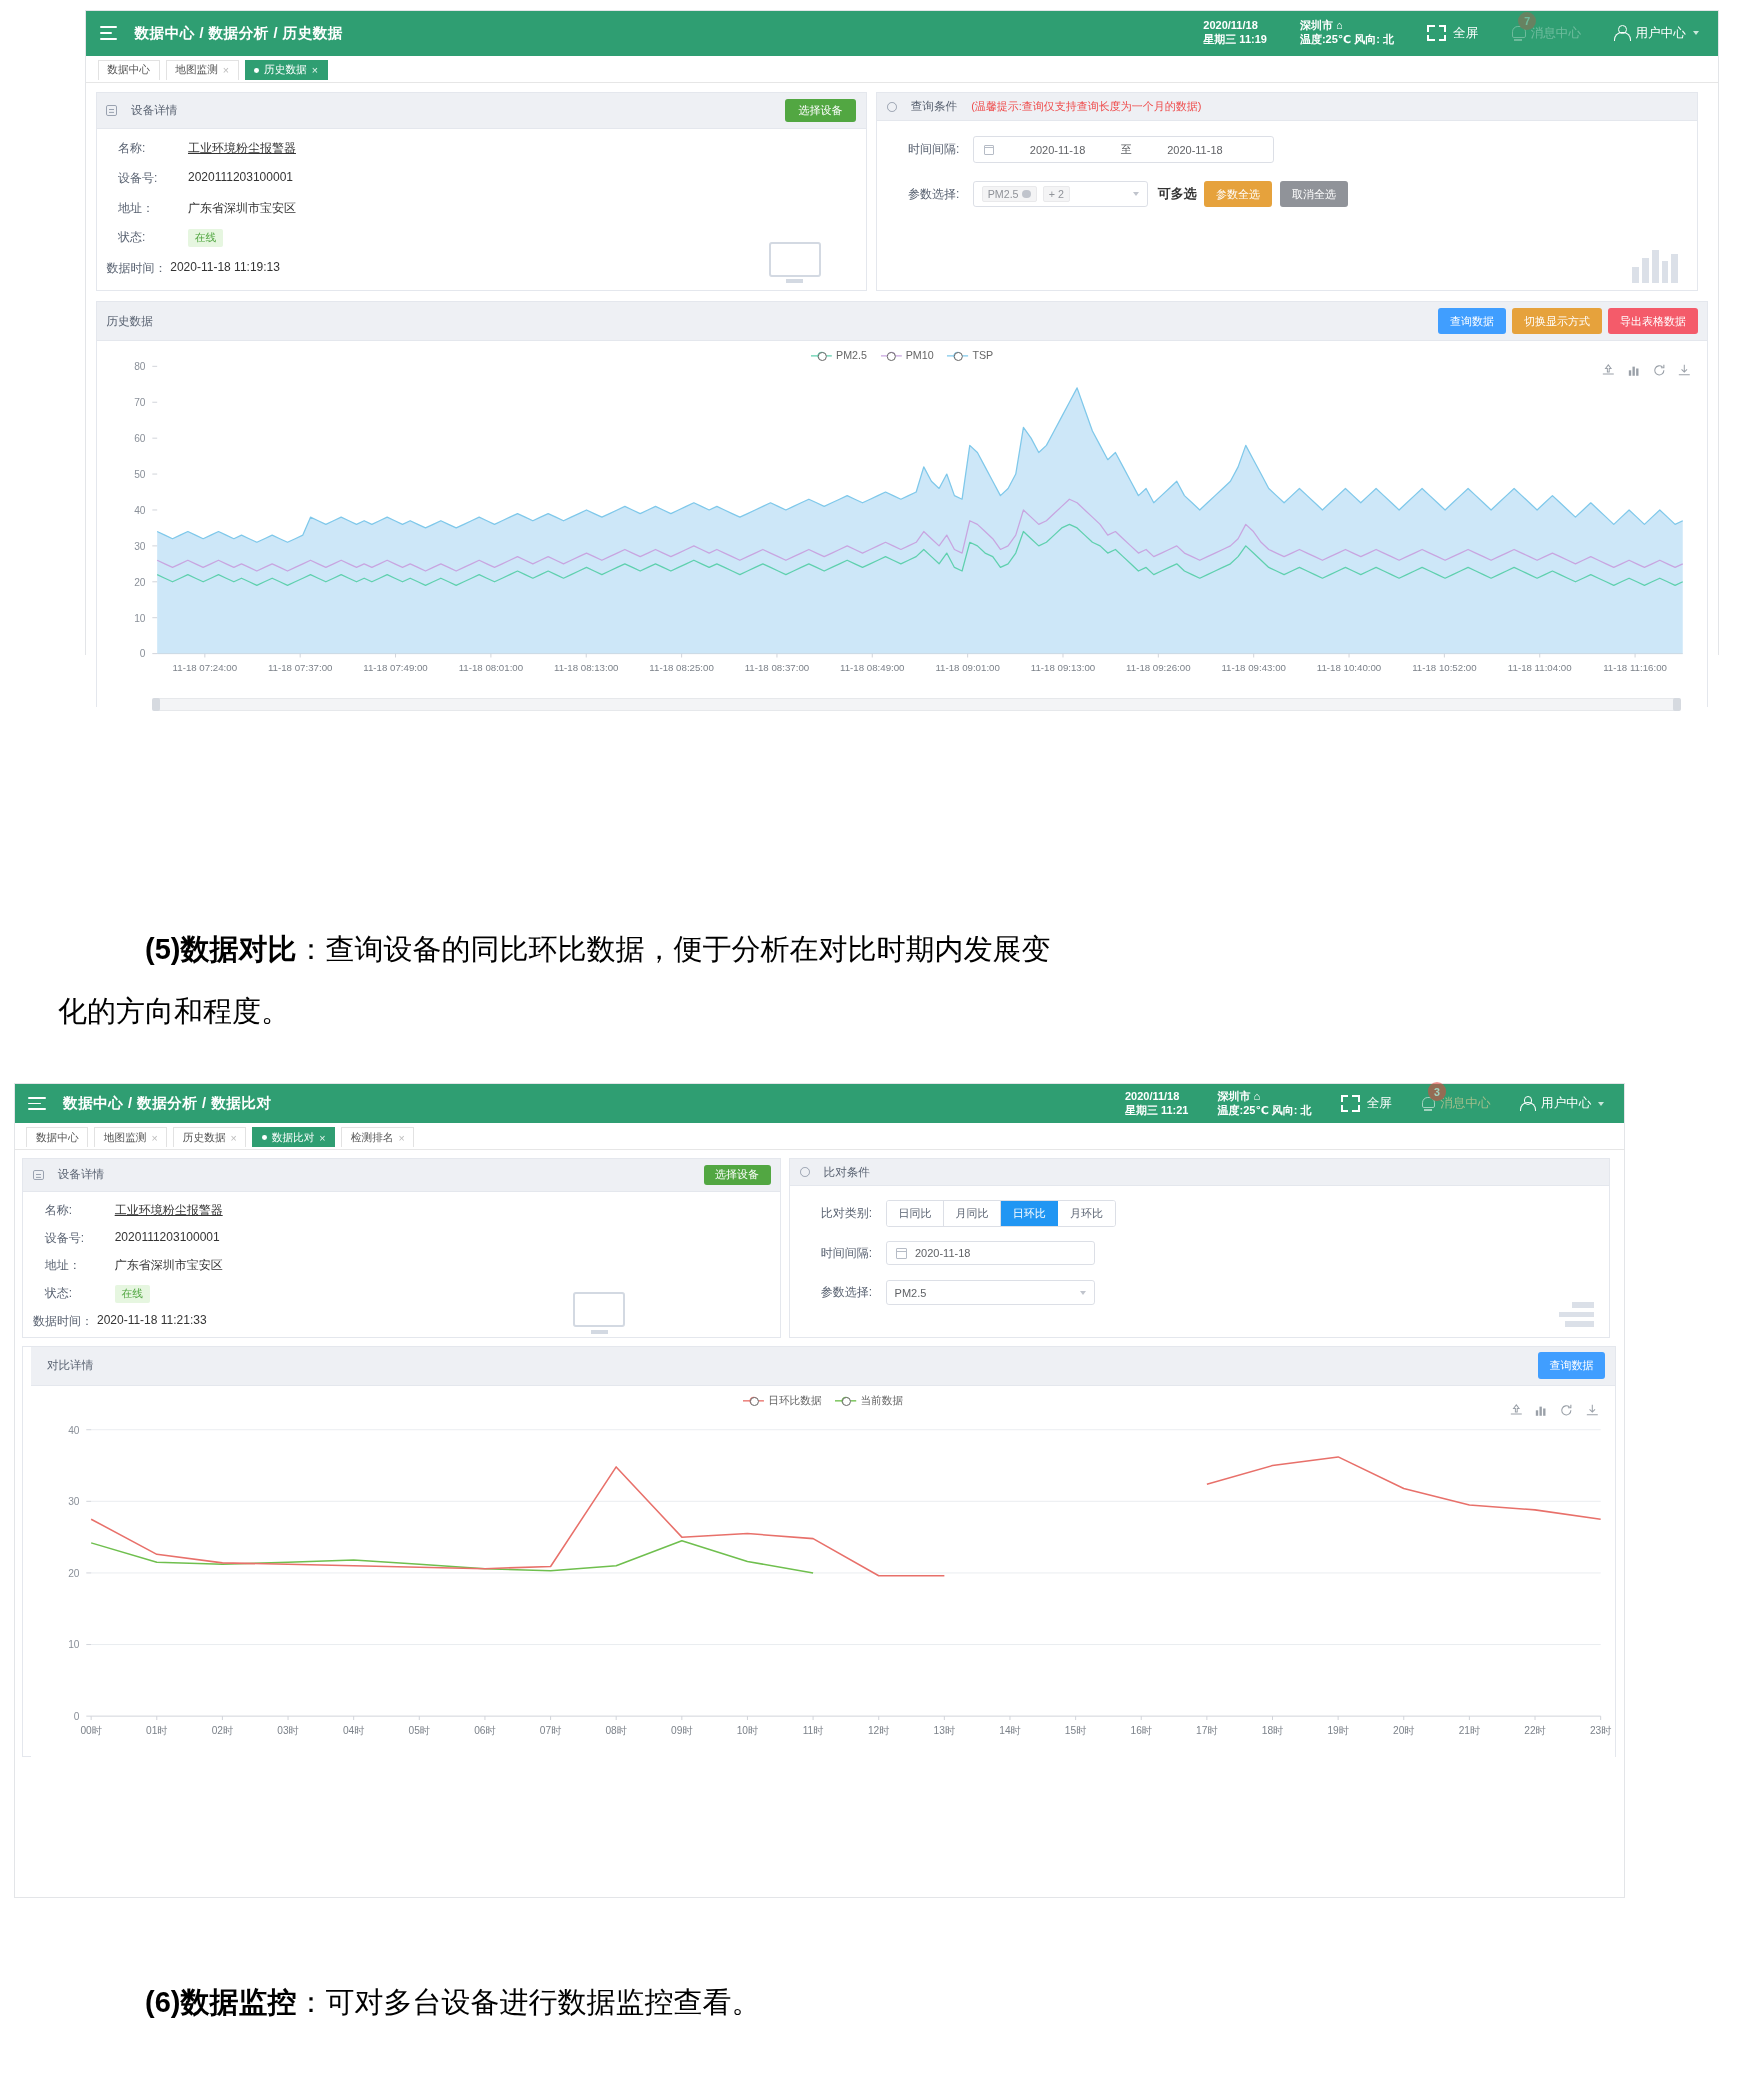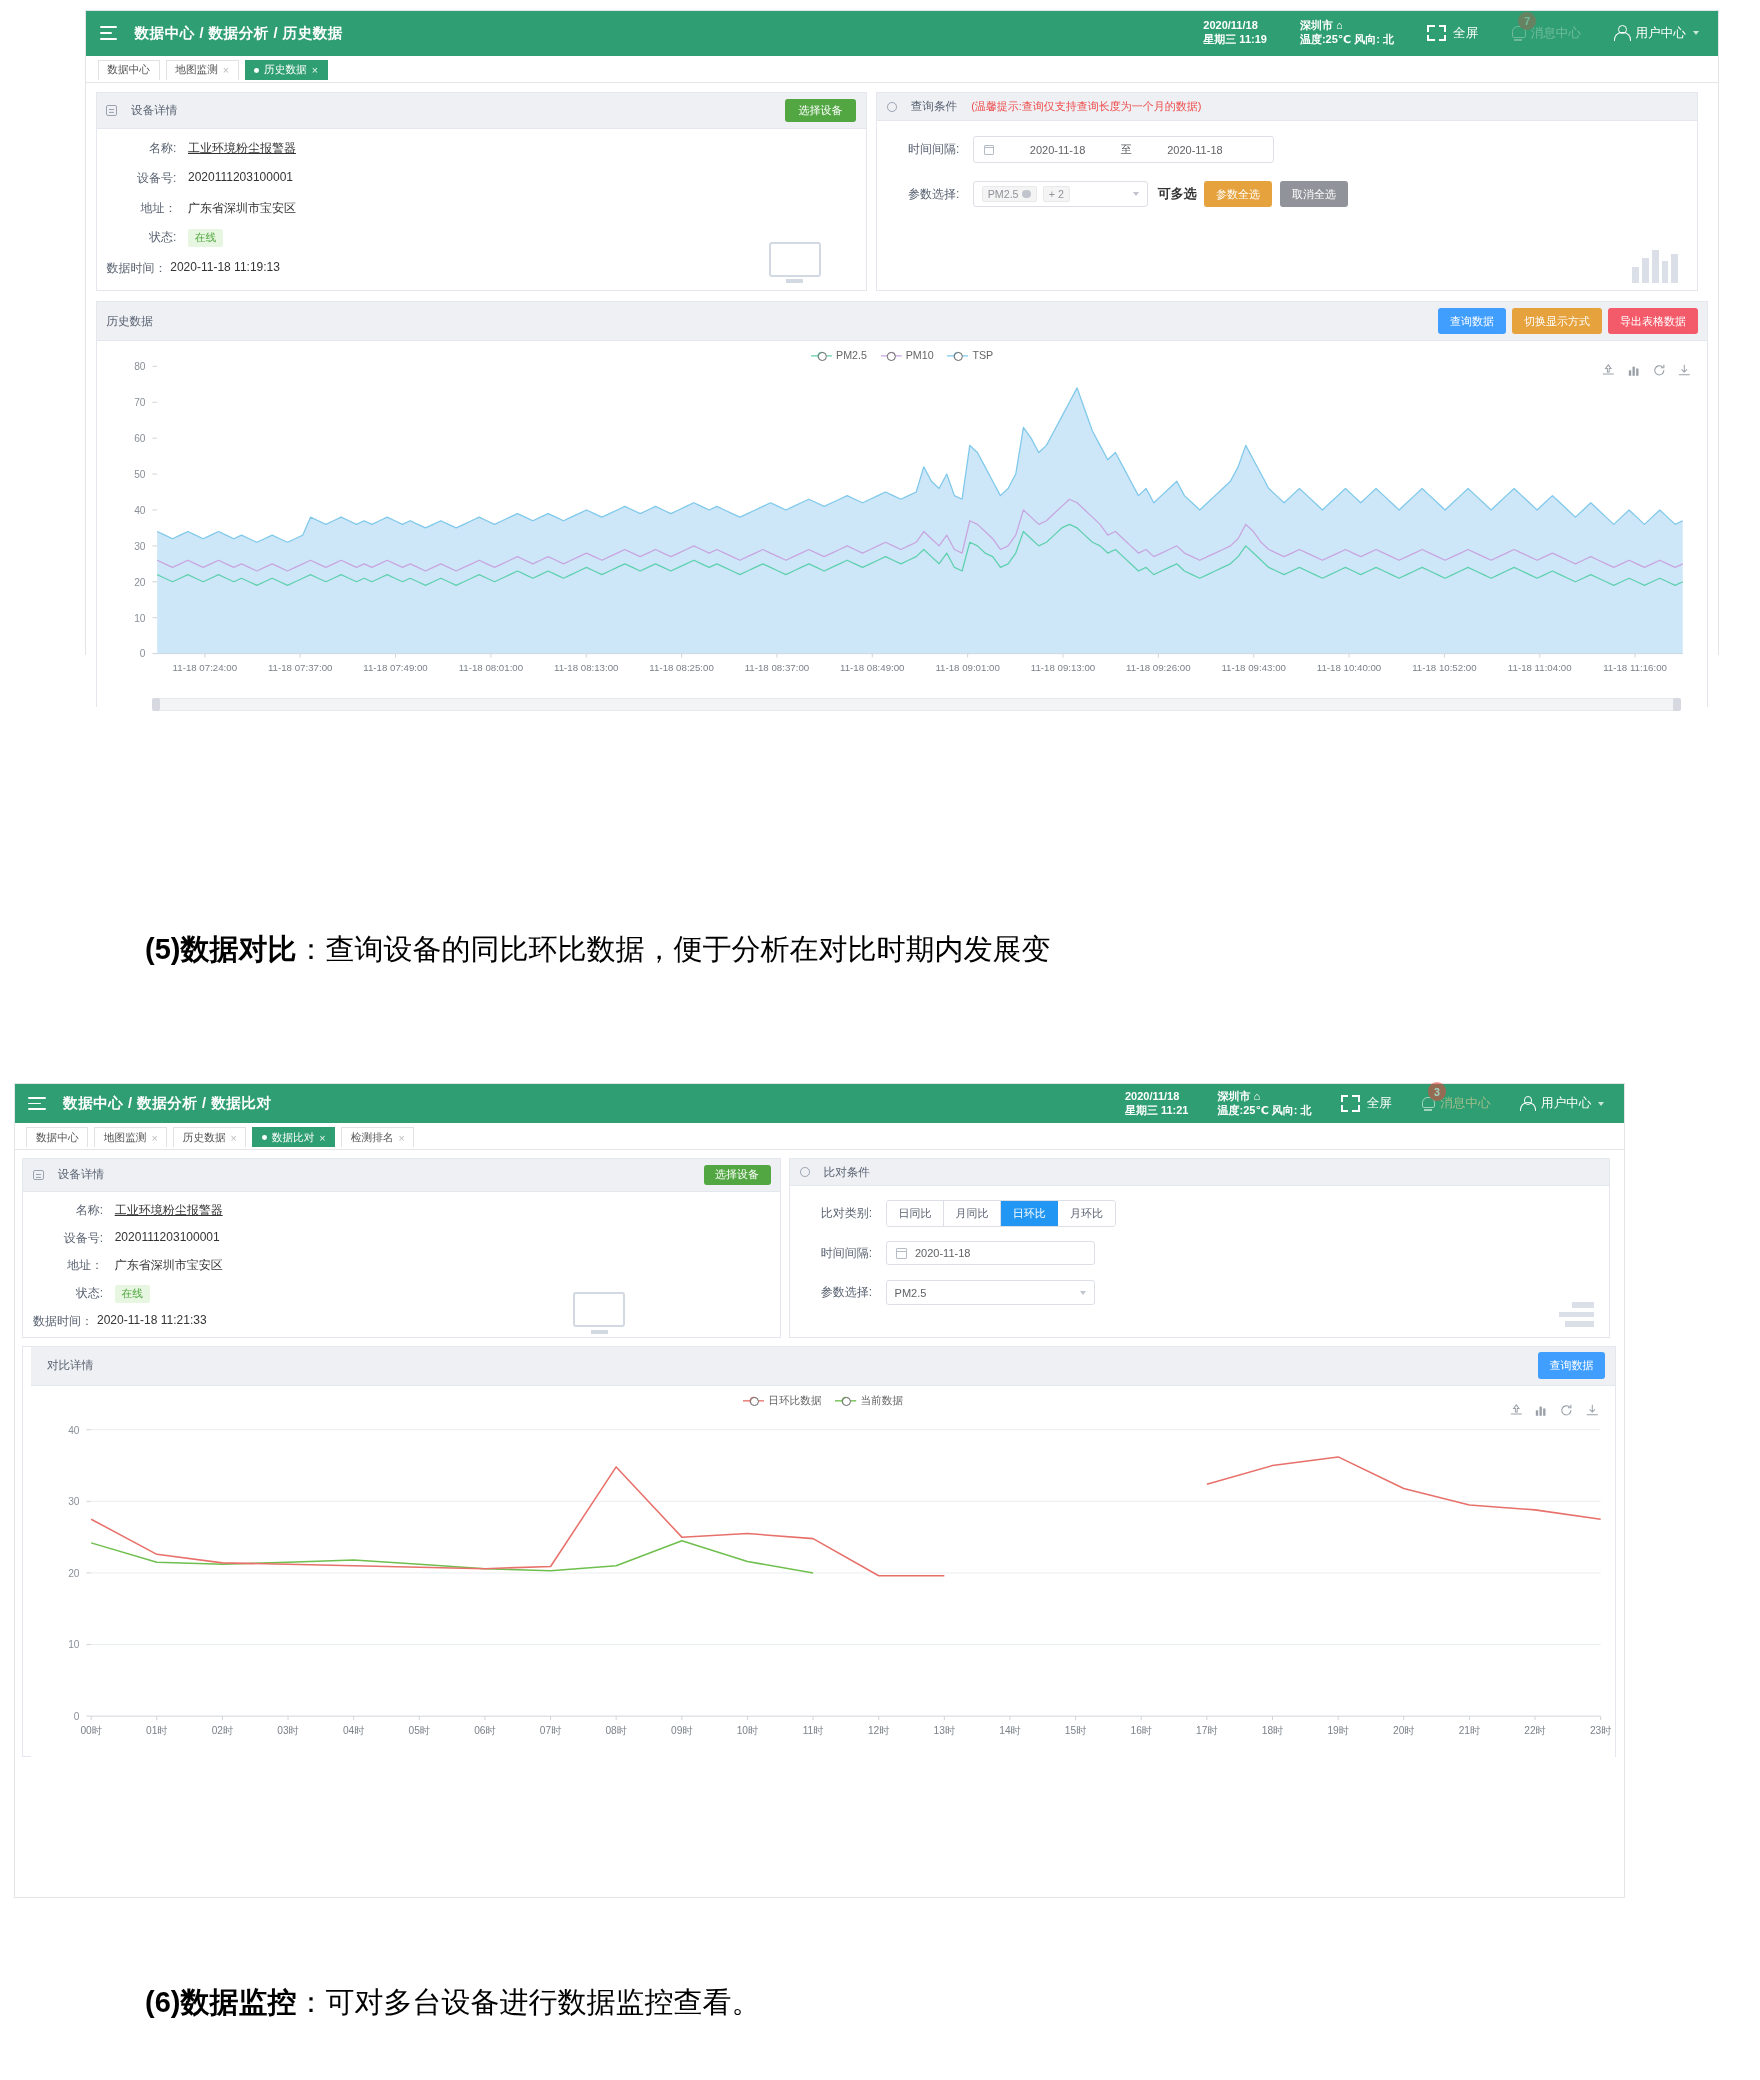--- a/index.html
+++ b/index.html
@@ -81,21 +81,21 @@
     display:flex; align-items:center; gap:14px;
   }
   .panel-hd .ic { display:inline-block; width:10.7px; height:10.7px; border:1px solid #9aa2b0; border-radius:1.9px; position:relative;}
   .panel-hd .ic:after{content:"";position:absolute;left:1.9px;top:2.9px;width:4.9px;height:1px;background:#9aa2b0; box-shadow:0 2.9px 0 #9aa2b0;}
   .panel-hd .circ { display:inline-block; width:9.7px; height:9.7px; border:1px solid #9aa2b0; border-radius:50%;}
   .hd-warn { color:#ef4b4b; font-size:11px; }
 
   
   .devbody { padding:11.6px 0 5.8px 0; position:relative; }
   .row { display:flex; font-size:12px; color:#4b5159; margin-bottom:12.6px; padding-left:21.3px;}
-  .row .lbl { width:70px; text-align:right; color:#5a6372; flex:0 0 auto; padding-right:11.6px;}
+  .row .lbl { width:70px; text-align:left; color:#5a6372; flex:0 0 auto; padding-right:11.6px;}
   .row .val { color:#333; }
   .row .val.link { color:#333; text-decoration:underline; }
   .chip-online { background:#e6f6e0; color:#52a742; font-size:10.7px; padding:1.9px 6.8px; border-radius:1.9px; }
   .row.wide .lbl { width:auto; text-align:left; padding-right:3.9px;}
 
   .monitor-ic { position:absolute; right:45px; bottom:5.8px; width:52px; height:43px; }
   .monitor-ic .scr { width:52px; height:35px; border:2.9px solid #d3d9e2; border-radius:2.9px; }
   .monitor-ic .stand { width:17.5px; height:3.9px; background:#d3d9e2; margin:2.9px auto 0; }
 
   
@@ -408,20 +408,23 @@
           <div class="dz-handle" style="right:-3.9px;"></div>
         </div>
       </div>
     </div>
   </div>
 </div>
 
 <div class="prose" style="left:58px; top:927px; width:1650px;">
   <div class="p-line" style="text-indent:87px;">
     <b><span>(5)</span><span>数据对比</span></b><span>：查询设备的同比环比数据，便于分析在对比时期内发展变</span>
+  </div>
+  <div class="p-line" style="margin-top:17.5px;">
+    <span>化的方向和程度。</span>
   </div>
 </div>
 
 <div class="screen" style="left:13.6px; top:1083px; width:1611px; height:815px;">
 
   <div class="topbar" style="height:39px;">
     <div class="hamburger">
         <i></i>
         <i></i>
         <i></i>

